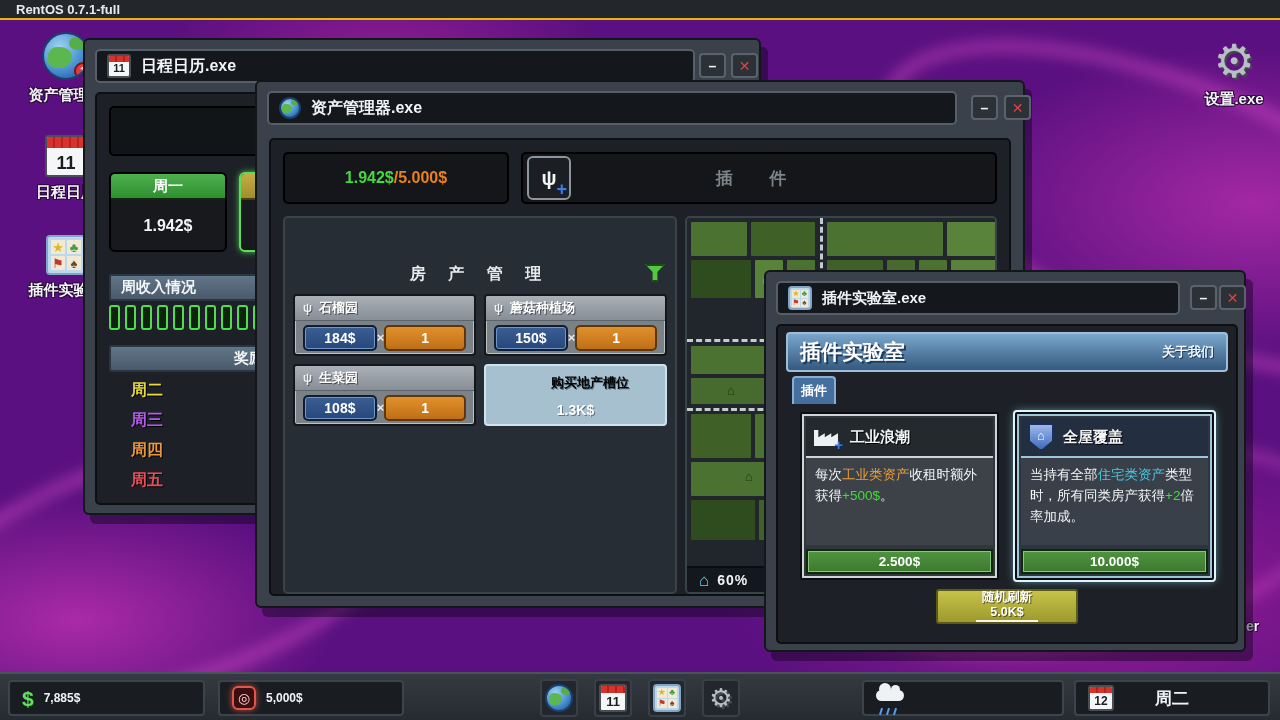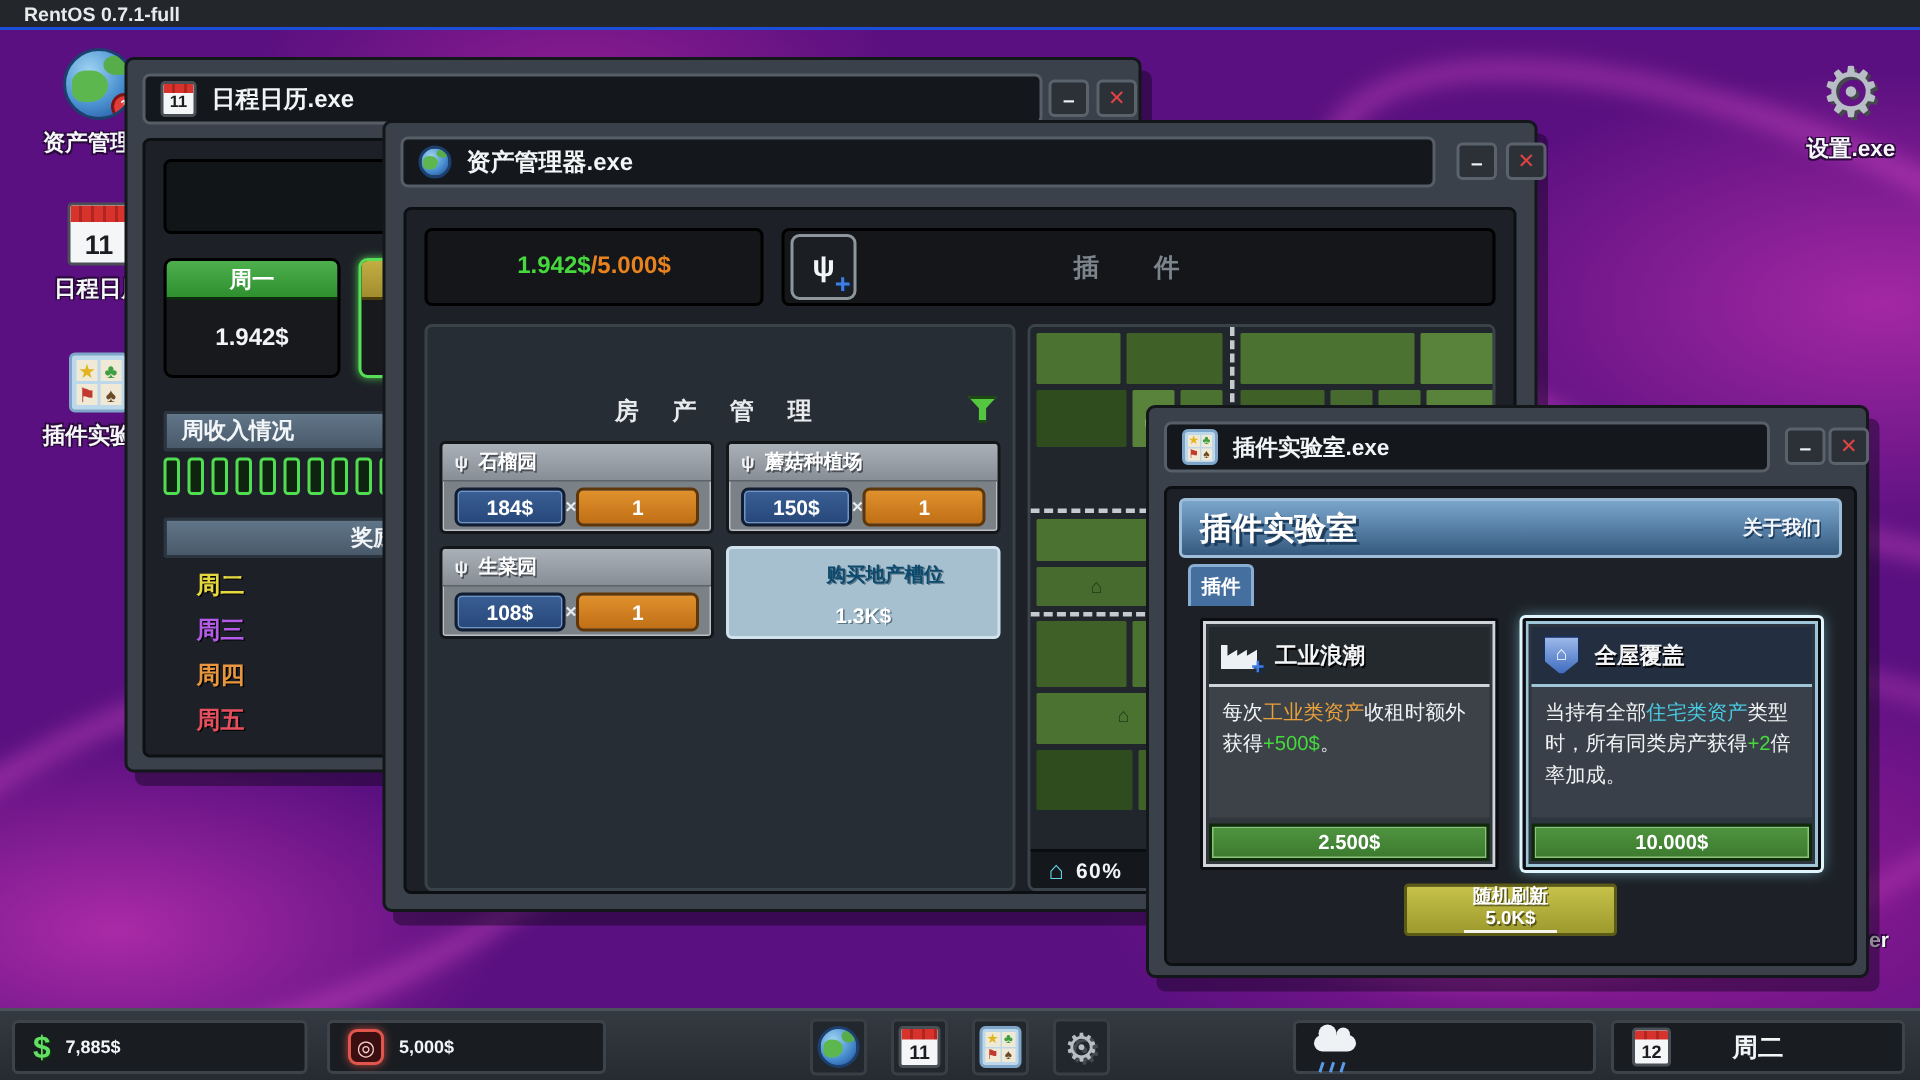--- a/index.html
+++ b/index.html
@@ -2,21 +2,21 @@
 <html><head>
 <meta charset="utf-8">
 <style>
   * { margin:0; padding:0; box-sizing:border-box; }
   html,body { width:1280px; height:720px; overflow:hidden; }
   body { font-family:"Liberation Sans","DejaVu Sans",sans-serif; position:relative; background:#1a1d21; }
 
   
   #os-bar { position:absolute; left:0; top:0; width:1280px; height:20px; background:#23272c;
     color:#e8eaec; font-size:13px; font-weight:bold; display:flex; align-items:center; padding-left:16px; z-index:40;
-    border-bottom:2px solid #1d4ed8; }
+    border-bottom:2px solid #eab308; }
 
   
   #desktop { position:absolute; left:0; top:20px; width:1280px; height:652px; background-color:#5a1080;
     background-image:
       radial-gradient(ellipse 420px 200px at 6% 92%, rgba(236,64,198,.55), transparent 62%),
       radial-gradient(ellipse 520px 260px at 98% 28%, rgba(236,64,198,.5), transparent 60%),
       radial-gradient(ellipse 620px 280px at 86% 88%, rgba(214,40,176,.5), transparent 60%),
       radial-gradient(ellipse 340px 150px at 30% 6%, rgba(205,45,165,.45), transparent 65%),
       radial-gradient(ellipse 300px 120px at 55% 55%, rgba(150,25,130,.5), transparent 70%);
     overflow:hidden; }
@@ -112,21 +112,21 @@
     padding:0 8px; color:#fff; font-size:13px; font-weight:bold; text-shadow:1px 1px 0 #4a4f55; border-bottom:1px solid #5c636a; }
   .prop-card .pbody { height:33px; display:flex; align-items:center; justify-content:space-between; padding:0 8px; }
   .sprout { color:#f2f4f6; font-weight:bold; line-height:1; }
   .btn-rent { width:76px; height:26px; background:linear-gradient(180deg,#3a5f94,#27477a); border:2px solid #101d33; border-radius:5px;
     box-shadow:inset 0 0 0 1px #6f95c9; color:#fff; font-size:14px; font-weight:bold; display:flex; align-items:center; justify-content:center; cursor:pointer; }
   .mult { color:#e8ebee; font-size:13px; font-weight:bold; }
   .btn-count { width:84px; height:26px; background:linear-gradient(180deg,#e0912c,#c06f16); border:2px solid #5e3608; border-radius:5px;
     color:#fff; font-size:14px; font-weight:bold; display:flex; align-items:center; justify-content:center; cursor:pointer; }
   .buy-slot { height:62px; background:#a7c0d0; border:2px solid #cfe2ee; border-radius:4px; display:flex; flex-direction:column;
     align-items:center; justify-content:space-between; padding:8px 0 6px; cursor:pointer; }
-  .buy-slot .bs1 { color:#0c4a6e; font-size:13px; font-weight:bold; text-shadow:1px 1px 0 #5a7586;margin-left:29px; }
+  .buy-slot .bs1 { color:#000000; font-size:13px; font-weight:bold; text-shadow:1px 1px 0 #5a7586;margin-left:29px; }
   .buy-slot .bs2 { color:#fff; font-size:14px; font-weight:bold; text-shadow:1px 1px 0 #5a7586; }
 
   .map-panel { flex:1; background:#23292e; border:2px solid #3a424a; border-radius:5px; position:relative; overflow:hidden; }
   #city-map { position:absolute; left:0; top:0; right:0; bottom:26px; background:#20262b; }
   .tile { position:absolute; border-radius:1px; }
   .road-h { position:absolute; border-top:3px dashed #d8dde2; height:0; opacity:.9; }
   .road-v { position:absolute; border-left:3px dashed #d8dde2; width:0; opacity:.9; }
   .spr { position:absolute; color:#b8e88c; font-size:12px; font-weight:bold; text-shadow:1px 1px 0 #1c2e12; line-height:1; }
   .hse { position:absolute; color:#17331259; color:#1d3a14; font-size:13px; font-weight:bold; line-height:1; }
   .map-status { position:absolute; left:0; right:0; bottom:0; height:26px; background:#14181d; border-top:2px solid #0a0d10;
@@ -156,21 +156,21 @@
   .lc-name { color:#f2f4f6; font-size:15px; font-weight:bold; text-shadow:1px 1px 0 #000; }
   .lc-desc { flex:1; background:#3c4248; padding:7px 9px; color:#f2f4f6; font-size:13.5px; font-weight:normal; line-height:1.55; }
   .lab-card.sel .lc-desc { background:#394049; }
   .hl-ind { color:#e8a03c; } .hl-res { color:#49c8e0; } .hl-pos { color:#46d93e; }
   .lc-price { height:25px; margin-top:4px; background:linear-gradient(180deg,#4f9440,#3c7a2e); border:2px solid #0e2a08;
     box-shadow:inset 0 0 0 1px #8cc47e; display:flex; align-items:center; justify-content:center;
     color:#fff; font-size:13.5px; font-weight:bold; cursor:pointer; }
   .refresh-btn { position:absolute; left:50%; transform:translateX(-50%); bottom:18px; width:142px; height:35px;
     background:linear-gradient(180deg,#c6c24a,#9d9a2e); border:2px solid #5c5a17; border-radius:3px;
     display:flex; flex-direction:column; align-items:center; justify-content:center; cursor:pointer; }
-  .refresh-btn .rb1 { color:#fff; font-size:12.5px; font-weight:bold; text-shadow:1px 1px 0 #55511a; line-height:1.1;text-decoration:underline; }
+  .refresh-btn .rb1 { color:#fff; font-size:12.5px; font-weight:bold; text-shadow:1px 1px 0 #55511a; line-height:1.1; }
   .refresh-btn .rb2 { color:#fff; font-size:12.5px; font-weight:bold; text-shadow:1px 1px 0 #55511a; line-height:1.2;
     border-bottom:2px solid rgba(255,255,255,.9); padding:0 14px; }
 
   
   .fact-ico { position:relative; width:26px; height:22px; }
   .fact-ico .fbody { position:absolute; left:0; bottom:2px; width:24px; height:16px; background:#eef1f4;
     clip-path:polygon(0 100%,0 0,18% 0,18% 45%,45% 20%,45% 45%,72% 20%,72% 45%,100% 20%,100% 100%); }
   .fact-ico .fplus { position:absolute; right:-3px; bottom:-5px; color:#3f7de0; font-size:15px; font-weight:bold; text-shadow:1px 1px 0 #0c2a5e; }
   .shield-ico { width:24px; height:26px; background:linear-gradient(180deg,#9db9e8,#3f6cc0); border:1px solid #17306b;
     clip-path:polygon(0 0,100% 0,100% 62%,50% 100%,0 62%); display:flex; align-items:center; justify-content:center; }

